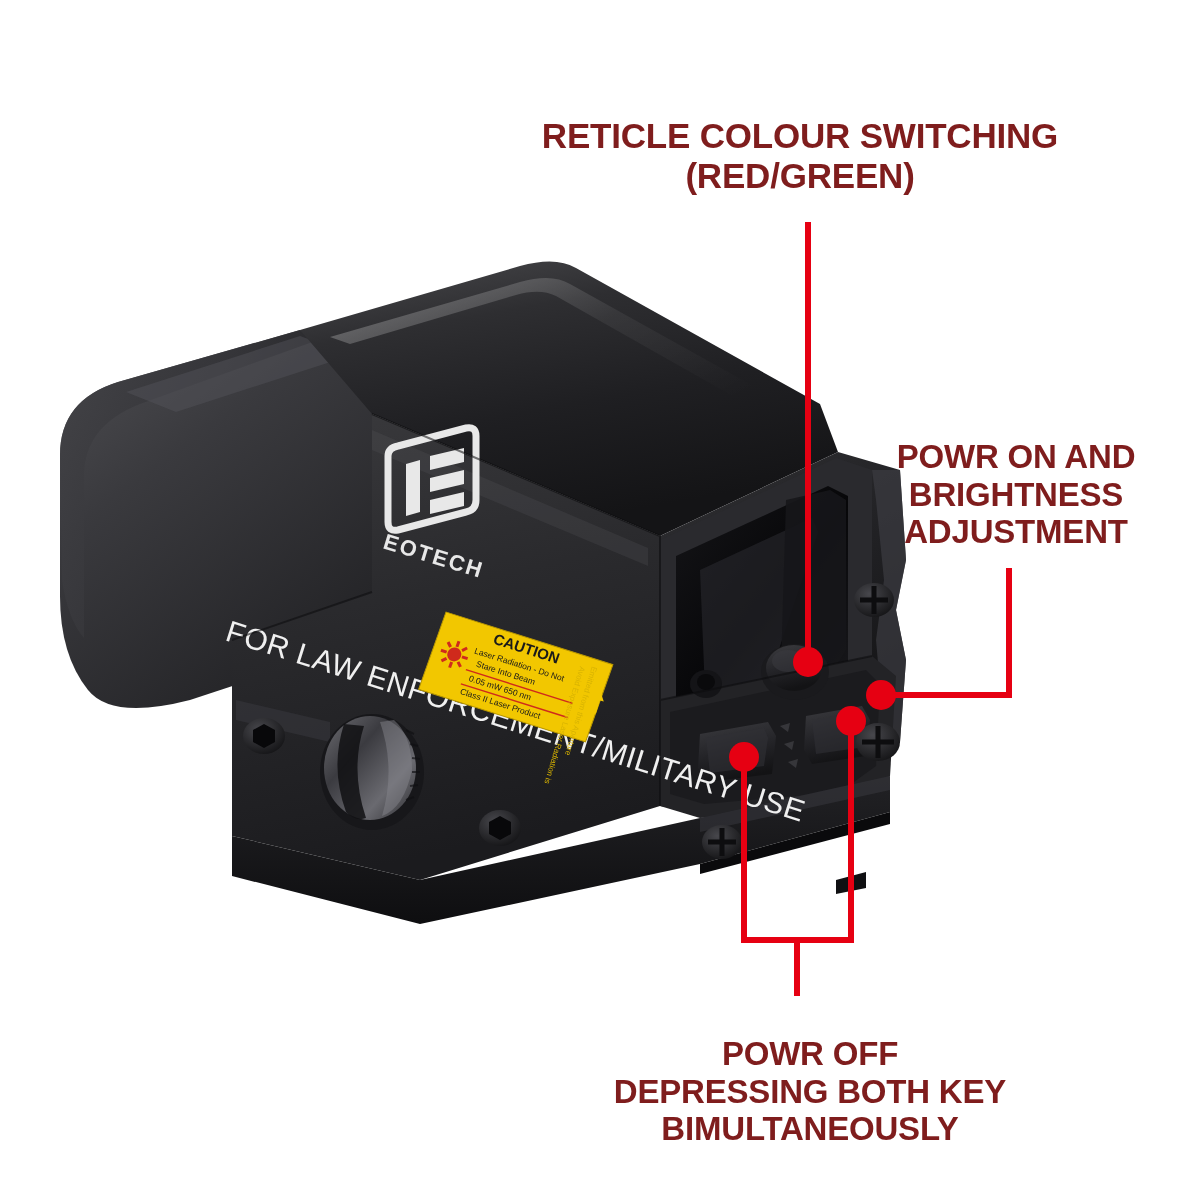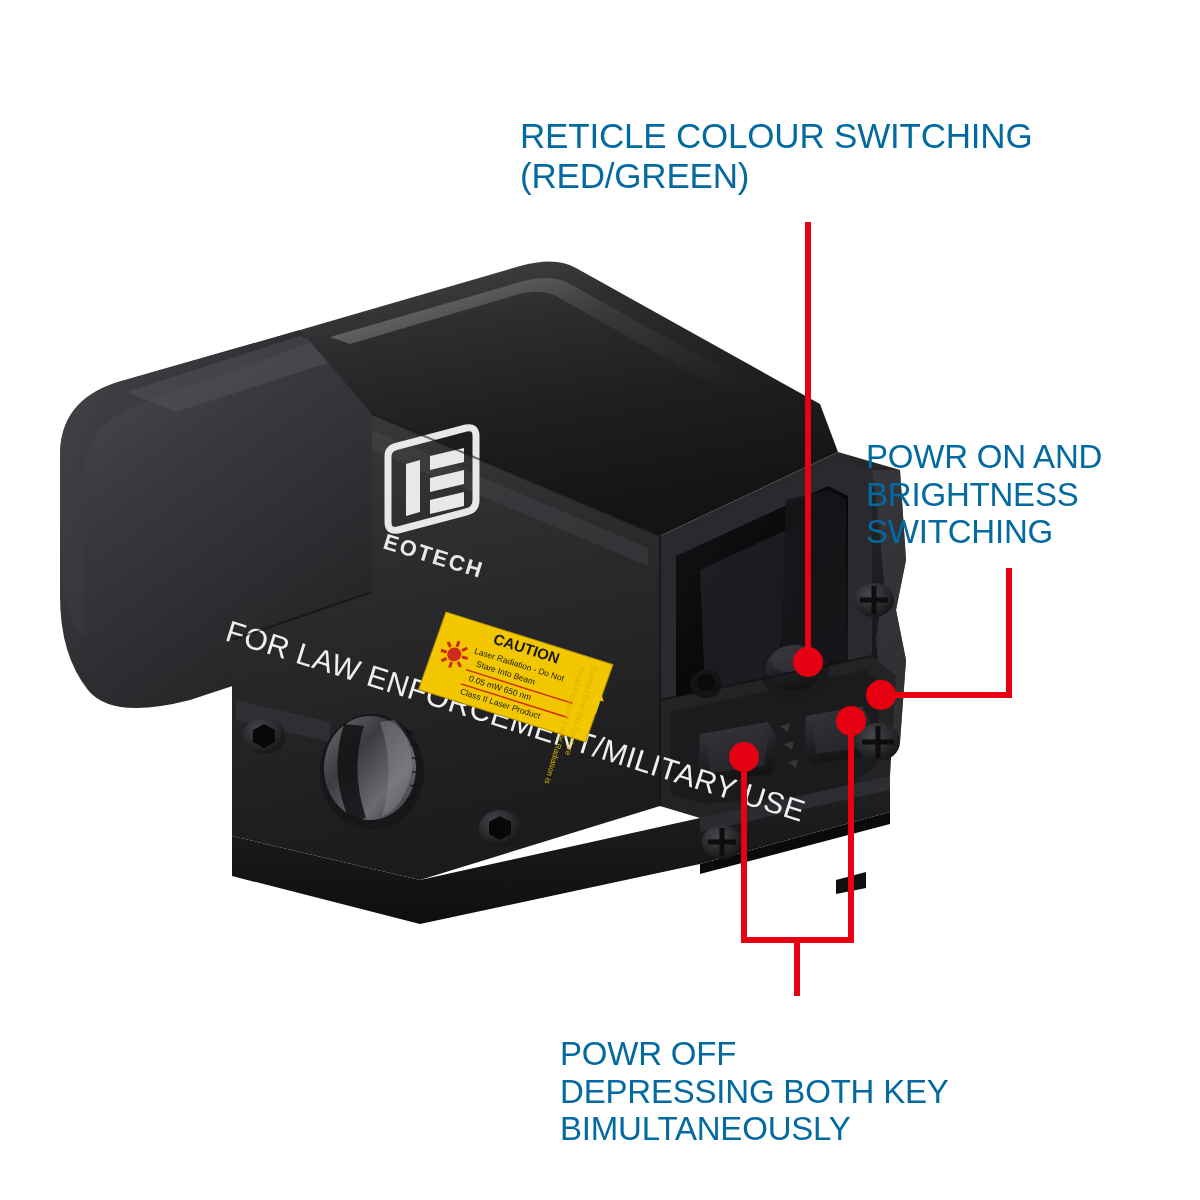--- a/index.html
+++ b/index.html
@@ -10,24 +10,24 @@
   #canvas {
     position: relative;
     width: 1200px;
     height: 1200px;
     background: #ffffff;
     overflow: hidden;
     font-family: "Liberation Sans", sans-serif;
   }
   .callout-label {
     position: absolute;
-    text-align: left;
+    text-align: center;
     font-family: "Liberation Sans", sans-serif;
-    font-weight: normal;
-    color: #0369a1;
+    font-weight: bold;
+    color: #7f1d1d;
     line-height: 1.14;
     letter-spacing: -0.2px;
     white-space: pre-line;
   }
   #label-reticle {
     left: 520px;
     top: 116px;
     width: 560px;
     font-size: 35px;
   }
@@ -316,19 +316,19 @@
       <circle cx="744" cy="757" r="15" fill="#e60012"></circle>
       <circle cx="851" cy="721" r="15" fill="#e60012"></circle>
     </g>
   </svg>
 
   <div class="callout-label" id="label-reticle">RETICLE COLOUR SWITCHING
 (RED/GREEN)</div>
 
   <div class="callout-label" id="label-power-on">POWR ON AND
 BRIGHTNESS
-SWITCHING</div>
+ADJUSTMENT</div>
 
   <div class="callout-label" id="label-power-off">POWR OFF
 DEPRESSING BOTH KEY
 BIMULTANEOUSLY</div>
 
 </div>
 
 </body></html>

